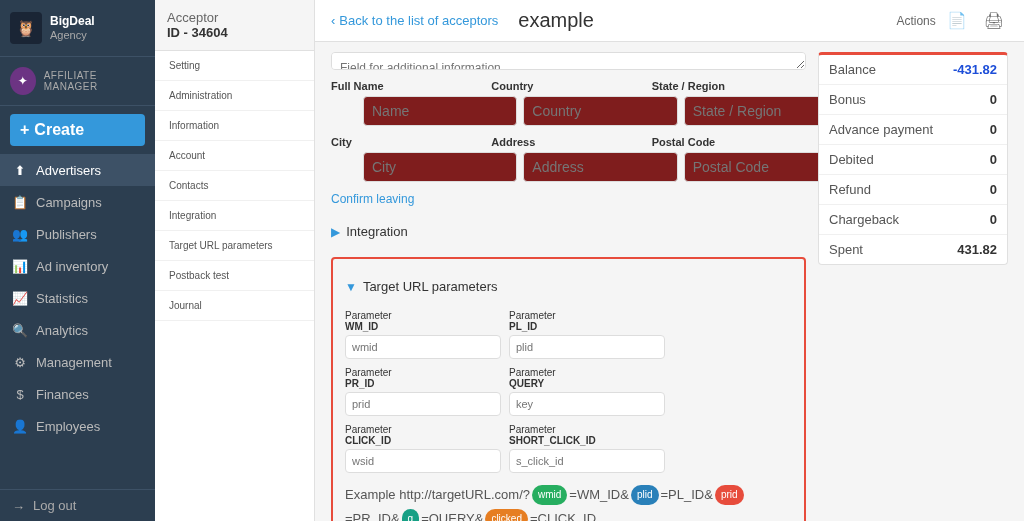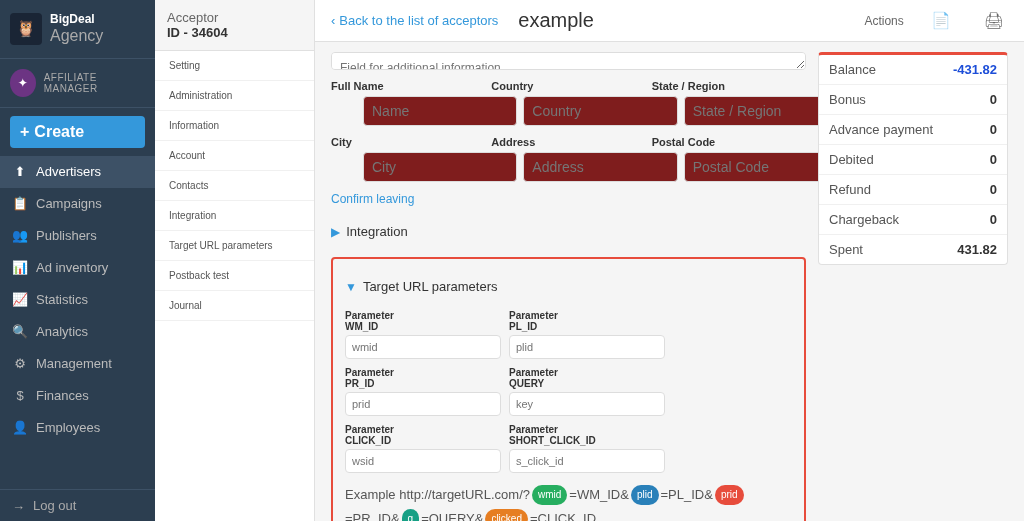--- a/index.html
+++ b/index.html
@@ -118,21 +118,21 @@
       display: flex; align-items: center; justify-content: space-between;
       padding: 0 16px;
       height: 42px;
       background: #fff;
       border-bottom: 1px solid #e0e0e0;
       flex-shrink: 0;
     }
     .topbar-left { display: flex; align-items: center; gap: 10px; }
     .back-link { color: #3498db; font-size: 12px; cursor: pointer; display: flex; align-items: center; gap: 4px; }
     .page-title { font-size: 20px; color: #333; font-weight: 300; margin-left: 10px; }
-    .topbar-right { display: flex; align-items: center; gap: 24px; }
+    .topbar-right { display: flex; align-items: center; gap: 8px; }
     .topbar-actions { color: #666; font-size: 12px; }
     .topbar-icon-btn {
       background: none; border: none; cursor: pointer; color: #666; font-size: 16px; padding: 4px;
     }
 
     
     .content-area {
       flex: 1;
       overflow-y: auto;
       padding: 10px 16px;
@@ -209,21 +209,21 @@
     .param-group {
       display: flex;
       flex-direction: column;
       gap: 3px;
       min-width: 75px;
     }
     .param-label-row {
       display: flex;
       flex-direction: column;
     }
-    .param-label-main { font-size: 10px; color: #333; font-weight: 700; }
+    .param-label-main { font-size: 10px; color: #333; font-weight: 400; }
     .param-label-sub { font-size: 10px; color: #333; font-weight: 600; }
     .param-input {
       border: 1px solid #ddd;
       border-radius: 4px;
       padding: 5px 6px;
       font-size: 11px;
       color: #999;
       background: #fff;
       width: 100%;
     }
@@ -275,21 +275,21 @@
     .balance-value.negative { color: #1d4ed8; }
   </style>
 </head>
 <body>
 
 <div class="sidebar">
   <div class="sidebar-logo">
     <div class="sidebar-logo-icon">🦉</div>
     <div>
       <div class="sidebar-logo-text">BigDeal</div>
-      <div class="sidebar-logo-text" style="font-weight:normal; font-size:16px; color:#aaa;">Agency</div>
+      <div class="sidebar-logo-text" style="font-weight:normal; font-size:11px; color:#aaa;">Agency</div>
     </div>
   </div>
   <div class="sidebar-affiliate">
     <div class="affiliate-icon">✦</div>
     <div class="affiliate-label">AFFILIATE MANAGER</div>
   </div>
   <button class="create-btn">
     <span>+</span>
     <span>Create</span>
   </button>

